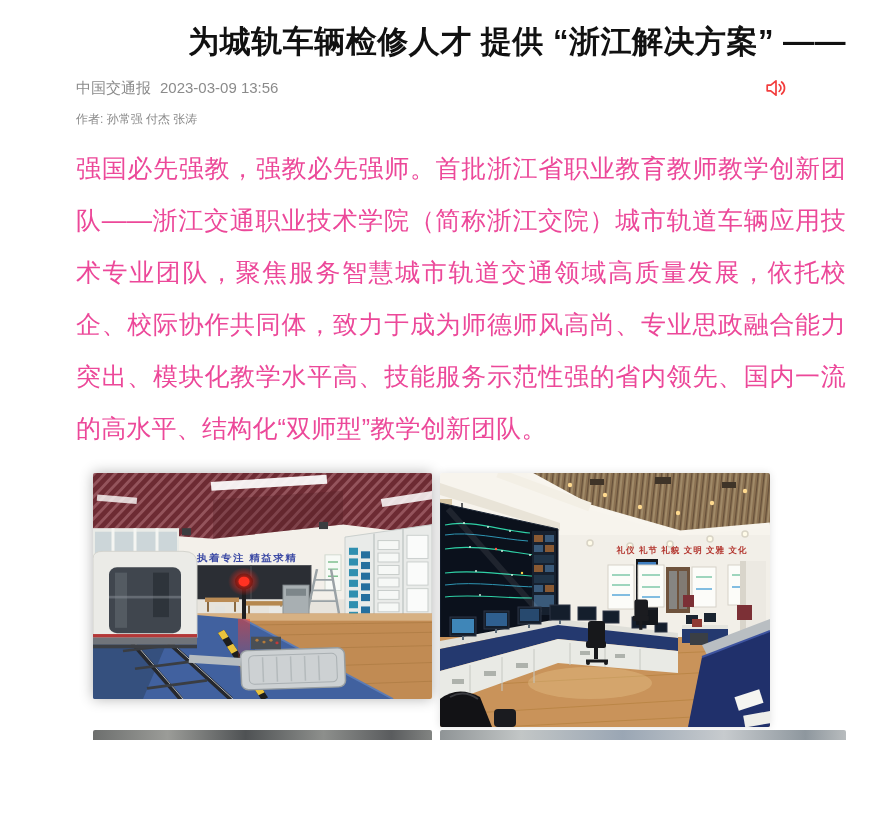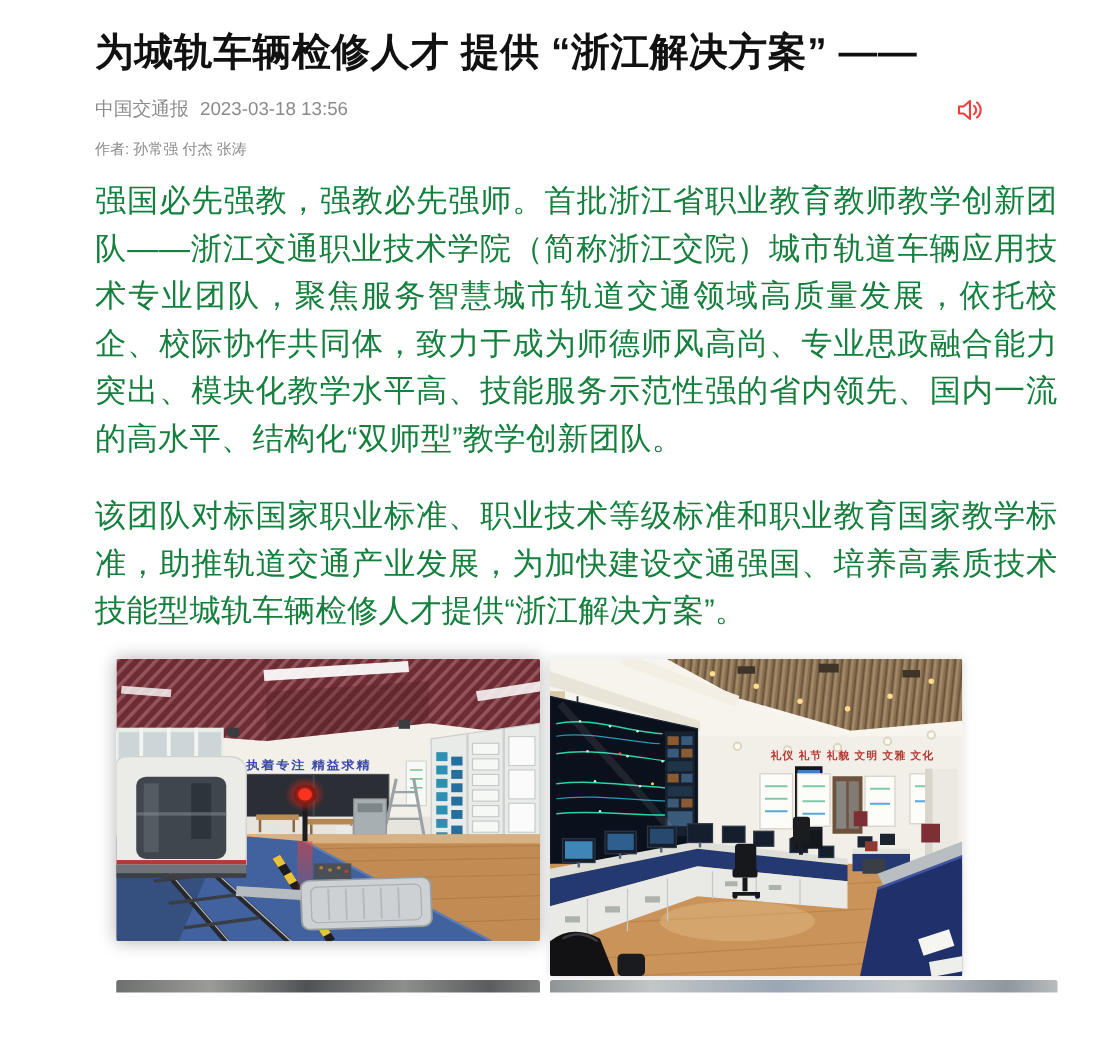--- a/index.html
+++ b/index.html
@@ -6,32 +6,32 @@
   body{
     width:882px;height:835px;overflow:hidden;background:#ffffff;
     font-family:"Liberation Sans","DejaVu Sans",sans-serif;
     -webkit-font-smoothing:antialiased;
   }
   .content{width:770px;margin-left:76px;position:relative;}
   h1.title{
     margin:18px 0 0 0;font-size:31px;line-height:47px;font-weight:700;
     color:#111;letter-spacing:.5px;
   }
-  h1.title .tline{display:block;}
+  h1.title .tline{display:block;text-align:right;}
   .meta-row{
     margin-top:12px;height:22px;line-height:22px;font-size:15px;color:#8b8b8b;
     position:relative;display:flex;align-items:flex-start;gap:9px;
   }
   .audio-btn{
     position:absolute;right:58px;top:0;width:24px;height:22px;
     display:flex;align-items:center;justify-content:center;cursor:pointer;
   }
   .author-line{margin-top:10px;font-size:12px;color:#8b8b8b;line-height:21px;}
   p.body-para{
-    margin:12px 0 0 0;font-size:25px;line-height:38px;color:#15803d;
+    margin:12px 0 0 0;font-size:25px;line-height:52px;color:#ec4899;
     text-align:justify;letter-spacing:.2px;
   }
   p.body-para + p.body-para{margin-top:24px;}
   .photo-row{margin-top:19px;margin-left:17px;display:flex;gap:8px;}
   figure{margin:0;padding:0;}
   .photo{border-radius:2px;overflow:hidden;line-height:0;}
   .photo-left{width:339px;height:226px;box-shadow:0 0 14px rgba(0,0,0,.30);}
   .photo-right{width:330px;height:254px;box-shadow:0 0 8px rgba(0,0,0,.12);}
   .photo svg{width:100%;height:100%;display:block;}
   .sliver-row{margin-top:3px;margin-left:17px;display:flex;gap:8px;}
@@ -44,34 +44,33 @@
 <body>
 
 <div class="content">
 
   <h1 class="title">
     <span class="tline">为城轨车辆检修人才 提供 “浙江解决方案” ——</span>
   </h1>
 
   <div class="meta-row">
     <span>中国交通报</span>
-    <span>2023-03-18 13:56</span>
+    <span>2023-03-09 13:56</span>
     <span class="audio-btn">
       <svg width="22" height="20" viewBox="0 0 22 20" fill="none">
         <path d="M2.2,7.2 h3.6 l5.2,-4.4 v14.4 l-5.2,-4.4 h-3.6 z" stroke="#f23d3d" stroke-width="1.7" stroke-linejoin="round"></path>
         <path d="M14.2,6.6 a4.2,4.2 0 0 1 0,6.8" stroke="#f23d3d" stroke-width="1.7" stroke-linecap="round"></path>
         <path d="M16.6,4.0 a7.6,7.6 0 0 1 0,12.0" stroke="#f23d3d" stroke-width="1.7" stroke-linecap="round"></path>
       </svg>
     </span>
   </div>
 
   <div class="author-line">作者: 孙常强 付杰 张涛</div>
 
   <p class="body-para">强国必先强教，强教必先强师。首批浙江省职业教育教师教学创新团队——浙江交通职业技术学院（简称浙江交院）城市轨道车辆应用技术专业团队，聚焦服务智慧城市轨道交通领域高质量发展，依托校企、校际协作共同体，致力于成为师德师风高尚、专业思政融合能力突出、模块化教学水平高、技能服务示范性强的省内领先、国内一流的高水平、结构化“双师型”教学创新团队。</p>
-  <p class="body-para">该团队对标国家职业标准、职业技术等级标准和职业教育国家教学标准，助推轨道交通产业发展，为加快建设交通强国、培养高素质技术技能型城轨车辆检修人才提供“浙江解决方案”。</p>
 
   <div class="photo-row">
 
     <figure class="photo photo-left">
       <svg viewBox="0 0 339 254" preserveAspectRatio="none">
         <defs>
           <pattern id="Lslat" width="8" height="8" patternUnits="userSpaceOnUse" patternTransform="rotate(40)">
             <rect width="8" height="8" fill="#6d2b33"></rect>
             <rect width="3" height="8" fill="#94545c"></rect>
           </pattern>

